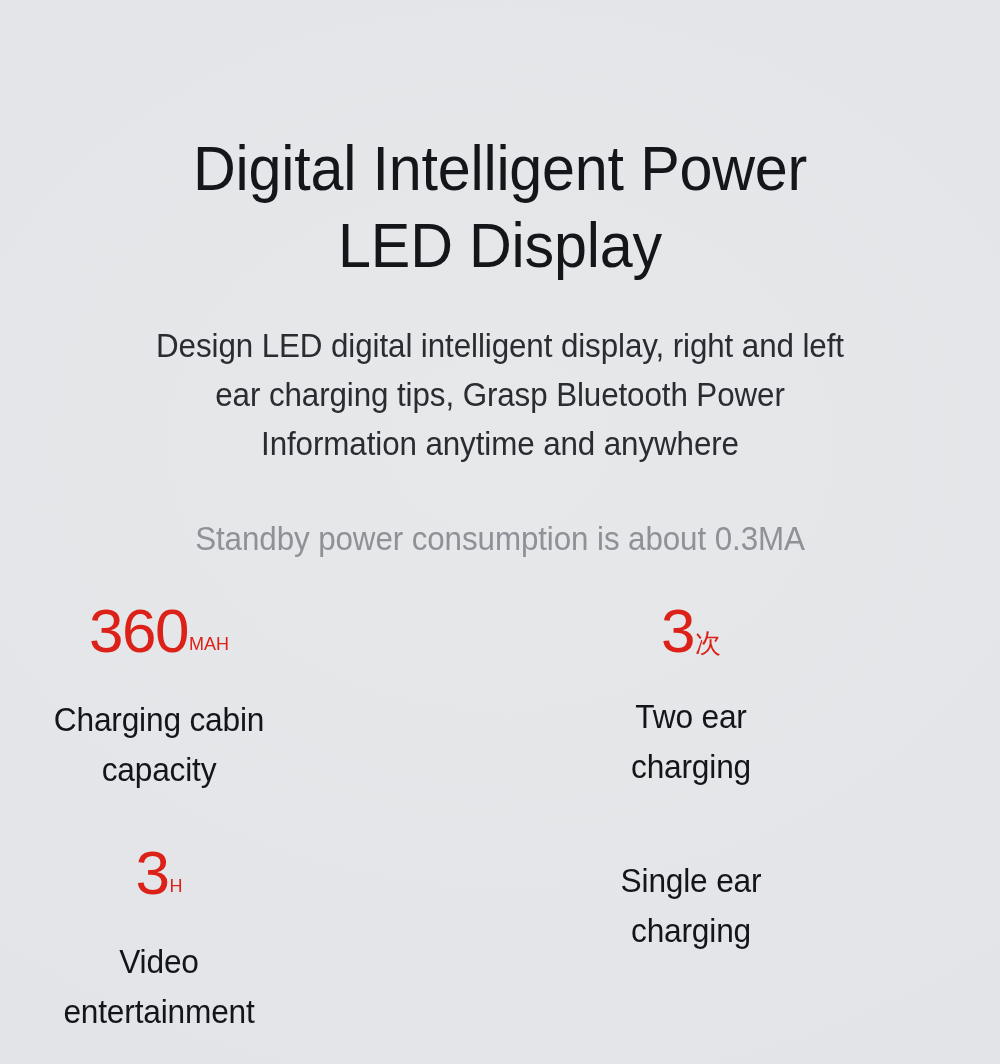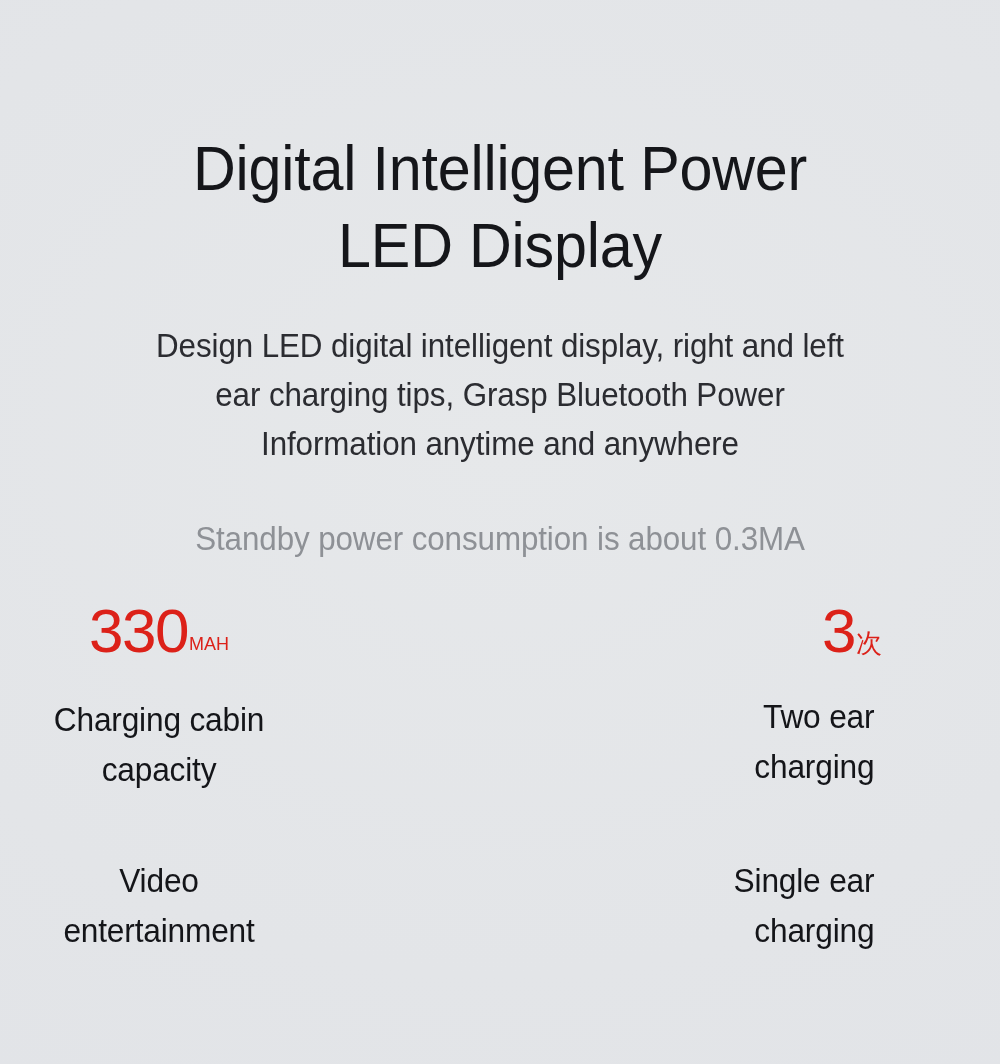--- a/index.html
+++ b/index.html
@@ -93,21 +93,21 @@
     grid-template-rows: 242px 242px;
   }
   .stat {
     position: relative;
     text-align: center;
     padding-top: 10px;
     box-sizing: border-box;
   }
   
   .stat.col-left  { padding-right: 182px; }
-  .stat.col-right { padding-right: 118px; text-align: right; }
+  .stat.col-right { padding-right: 118px; }
 
   .stat-value {
     display: block;
     color: #dc2119;
     font-family: "Liberation Sans Narrow", "Liberation Sans", sans-serif;
     font-weight: 400;
     font-size: 62px;
     line-height: 66px;
     letter-spacing: -1px;
     white-space: nowrap;
@@ -160,39 +160,42 @@
     <span class="p-line">ear charging tips, Grasp Bluetooth Power</span>
     <span class="p-line">Information anytime and anywhere</span>
   </p>
 
   <p class="standby">Standby power consumption is about 0.3MA</p>
 
   <div class="stats">
 
     <div class="stat col-left">
       <span class="stat-value">
-        <span class="stat-num">330</span><span class="stat-unit">MAH</span>
+        <span class="stat-num">360</span><span class="stat-unit">MAH</span>
       </span>
       <span class="stat-label">
         <span class="lbl-line">Charging cabin</span>
         <span class="lbl-line">capacity</span>
       </span>
     </div>
 
     <div class="stat col-right">
       <span class="stat-value">
         <span class="stat-num">3</span><span class="stat-unit cjk">次</span>
       </span>
       <span class="stat-label">
         <span class="lbl-line">Two ear</span>
         <span class="lbl-line">charging</span>
       </span>
     </div>
 
     <div class="stat col-left">
+      <span class="stat-value">
+        <span class="stat-num">3</span><span class="stat-unit">H</span>
+      </span>
       <span class="stat-label">
         <span class="lbl-line">Video</span>
         <span class="lbl-line">entertainment</span>
       </span>
     </div>
 
     <div class="stat col-right">
       <span class="stat-label">
         <span class="lbl-line">Single ear</span>
         <span class="lbl-line">charging</span>

